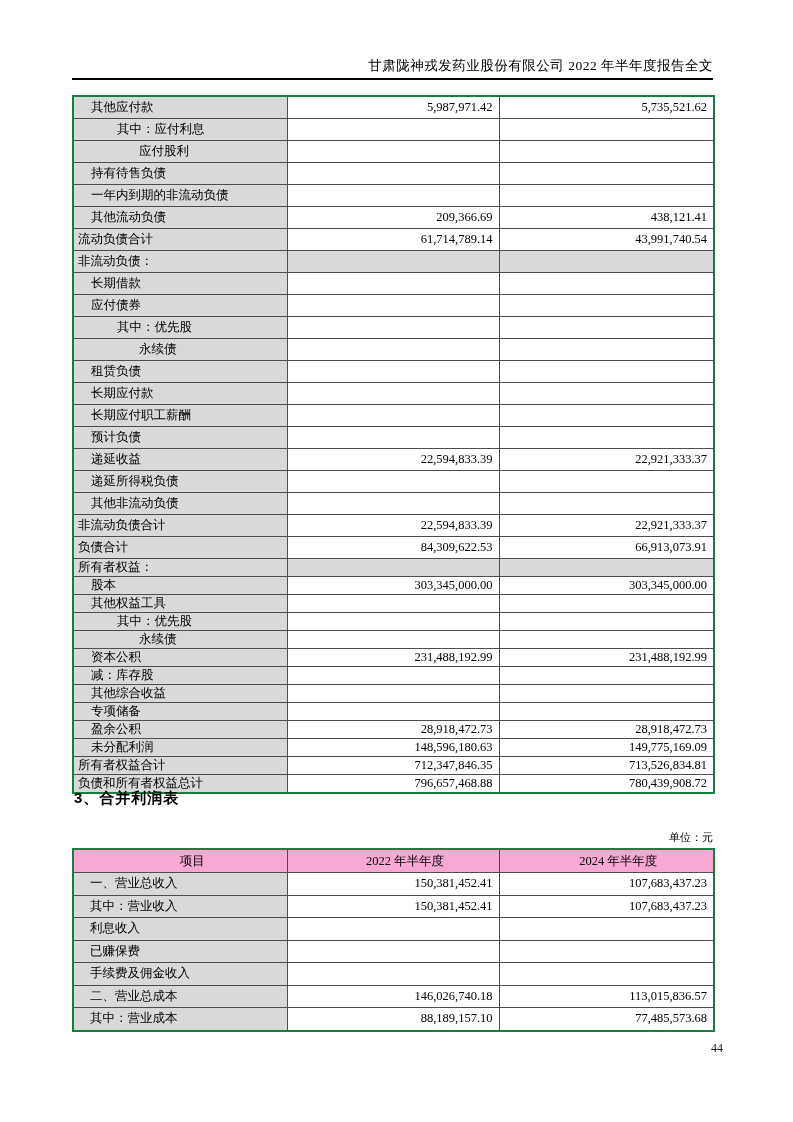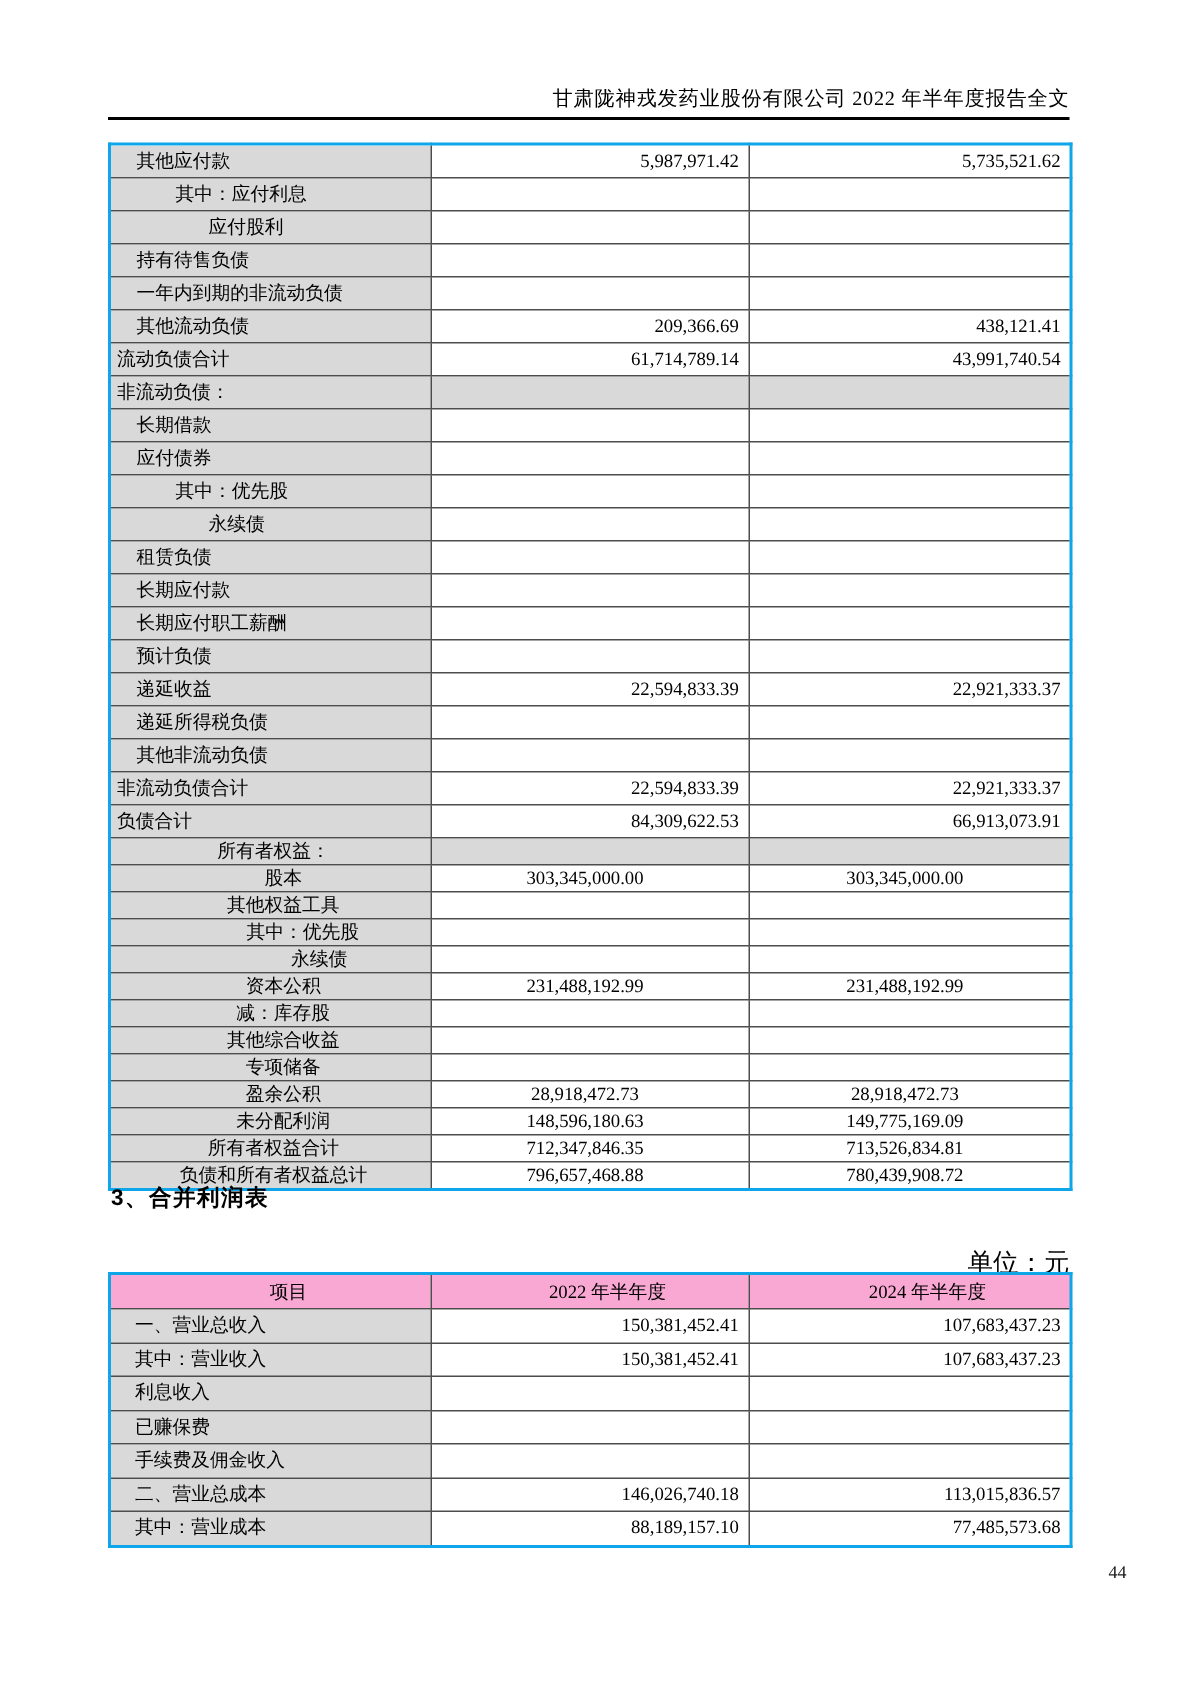--- a/index.html
+++ b/index.html
@@ -16,58 +16,58 @@
     white-space:nowrap;
   }
   .header-rule {
     position:absolute; top:78px; left:72px; width:641px; height:2px;
     background:#000;
   }
 
   table {
     position:absolute; left:72px; width:641px;
     border-collapse:collapse; table-layout:fixed;
-    border:2px solid #0ea5e9;
+    border:2px solid #15803d;
   }
   td, th {
     border:1px solid #4d4d4d;
     font-size:12.5px; font-weight:normal;
     overflow:hidden; white-space:nowrap;
     padding:0;
   }
   .label { background:#d9d9d9; text-align:left; }
   .val   { background:#ffffff; text-align:right; padding-right:6px; }
   tr.section-row .val { background:#d9d9d9; }
 
   .ind0 { padding-left:4px; }
   .ind1 { padding-left:17px; }
   .ind2 { padding-left:43px; }
   .ind3 { padding-left:65px; }
 
   #balance-table { top:95px; }
   #balance-table td { height:21px; }
-  #balance-table tr:nth-child(n+22) td { height:16px;text-align:center; }
+  #balance-table tr:nth-child(n+22) td { height:16px; }
 
   .section-heading {
     position:absolute; top:789px; left:74px;
     font-family:"Liberation Sans","DejaVu Sans",sans-serif;
     font-size:15px; font-weight:bold; letter-spacing:1px;
   }
   .unit-label {
     position:absolute; top:830px; left:72px; width:641px;
-    text-align:right; font-size:17px;
+    text-align:right; font-size:11px;
   }
 
   #income-table { top:848px; }
   #income-table th { background:#f9a8d4; text-align:center; height:22px;padding-left:24px; }
   #income-table td { height:21.5px;padding-left:16px; }
 
   .page-number {
     position:absolute; top:1041px; left:703px; width:20px;
-    font-size:12px; text-align:left; color:#1a1a1a;margin-left:36px;
+    font-size:12px; text-align:right; color:#1a1a1a;
   }
 </style>
 </head>
 <body>
 
 <div class="page">
 
   <div class="report-header">甘肃陇神戎发药业股份有限公司 2022 年半年度报告全文</div>
 
   <div class="header-rule"></div>

